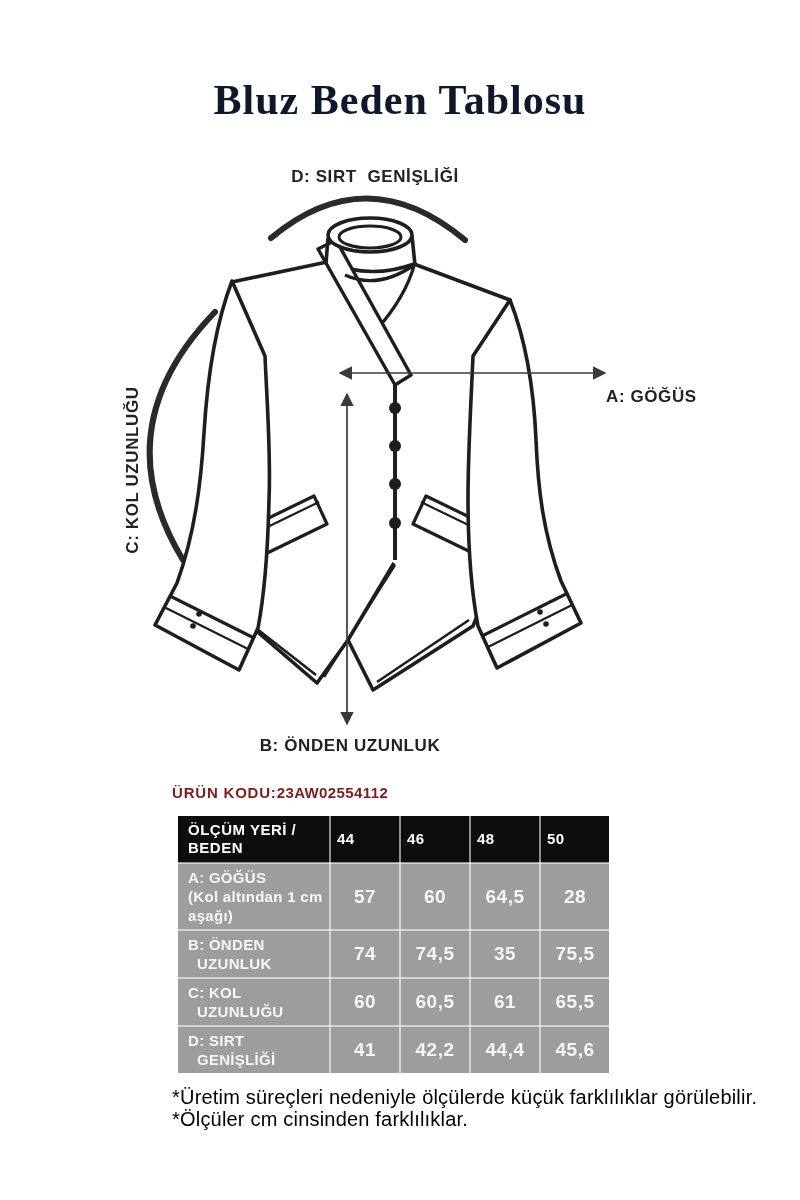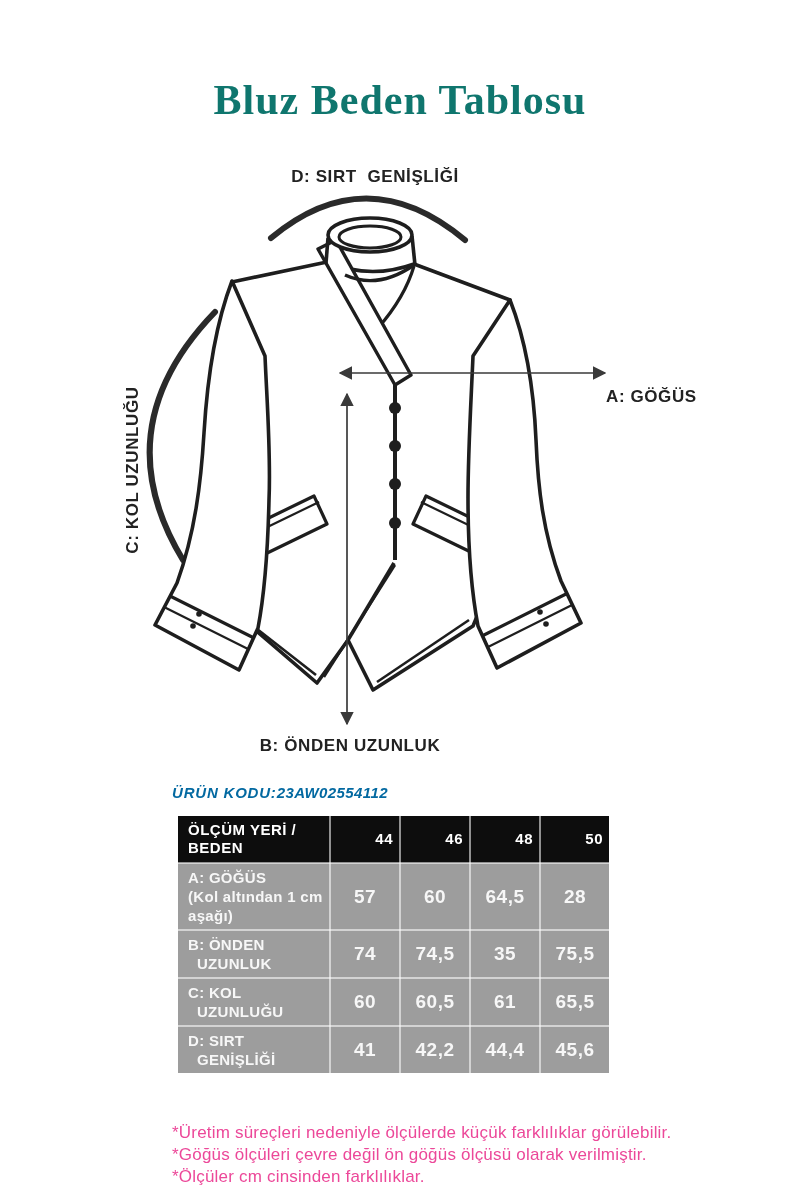--- a/index.html
+++ b/index.html
@@ -1,45 +1,45 @@
 <!DOCTYPE html>
 <html><head>
 <meta charset="utf-8">
 <style>
   html,body{margin:0;padding:0;background:#ffffff;}
   .page{position:relative;width:800px;height:1200px;background:#ffffff;overflow:hidden;
         font-family:"Liberation Sans",sans-serif;color:#1e1e1e;}
   .title{position:absolute;top:76px;left:0;width:800px;text-align:center;
          font-family:"Liberation Serif",serif;font-weight:700;font-size:42px;
-         letter-spacing:1px;color:#0f766e;}
+         letter-spacing:1px;color:#0f172a;}
   .fig{position:absolute;left:115px;top:178px;width:560px;height:600px;}
   .diagram-label{position:absolute;font-weight:700;font-size:17px;letter-spacing:.6px;color:#222;}
   .label-d{top:167px;left:250px;width:250px;text-align:center;white-space:pre;}
   .label-a{top:387px;left:606px;}
   .label-b{top:736px;left:252px;width:196px;text-align:center;white-space:pre;}
   .label-c{top:460px;left:43px;width:180px;text-align:center;transform:rotate(-90deg);}
-  .product-code{position:absolute;top:784px;left:172px;font-size:15px;color:#0369a1;font-style:italic;}
+  .product-code{position:absolute;top:784px;left:172px;font-size:15px;color:#7f1d1d;}
   .product-code .lbl{font-weight:700;letter-spacing:.8px;}
   .product-code .code{font-weight:800;letter-spacing:.4px;}
   table.sizes{position:absolute;top:816px;left:170px;width:431px;border-collapse:collapse;
               table-layout:fixed;margin-left:8px;}
   table.sizes td,table.sizes th{border:2px solid rgba(255,255,255,.55);padding:4px 6px;
               vertical-align:middle;box-sizing:border-box;}
   table.sizes td:first-child,table.sizes th:first-child{border-left:none;text-align:left;padding-left:10px;}
   table.sizes td:last-child,table.sizes th:last-child{border-right:none;}
   table.sizes tr:first-child th{border-top:none;}
   table.sizes tr:last-child td{border-bottom:none;}
   .hdr th{background:#0d0d0d;color:#ffffff;font-size:15px;line-height:18px;font-weight:700;
-          letter-spacing:.5px;white-space:pre-wrap;text-align:right;height:47px;}
+          letter-spacing:.5px;white-space:pre-wrap;text-align:left;height:47px;}
   .body-row td{background:#9d9d9d;color:#f7f7f7;}
   .body-row .m-label{font-size:15px;line-height:19px;font-weight:700;letter-spacing:.3px;white-space:pre-wrap;}
   .body-row .m-val{font-size:19px;font-weight:700;letter-spacing:.5px;text-align:center;}
   .row-a{height:64px;} .row-std{height:47px;padding-left:32px;}
-  .footnotes{position:absolute;top:1086px;left:172px;font-size:17px;line-height:22px;
-             color:#ec4899;letter-spacing:.2px;margin-top:36px;}
+  .footnotes{position:absolute;top:1086px;left:172px;font-size:20px;line-height:22px;
+             color:#000000;letter-spacing:.2px;}
 </style>
 </head>
 <body>
 
 <div class="page">
 
   <div class="title">Bluz Beden Tablosu</div>
 
   <svg class="fig" viewBox="0 0 560 600" xmlns="http://www.w3.org/2000/svg">
     <defs>
@@ -161,17 +161,16 @@
       <td class="m-val">41</td>
       <td class="m-val">42,2</td>
       <td class="m-val">44,4</td>
       <td class="m-val">45,6</td>
     </tr>
   </tbody>
     </table>
 
   <div class="footnotes">
     <div>*Üretim süreçleri nedeniyle ölçülerde küçük farklılıklar görülebilir.</div>
-    <div>*Göğüs ölçüleri çevre değil ön göğüs ölçüsü olarak verilmiştir.</div>
     <div>*Ölçüler cm cinsinden farklılıklar.</div>
   </div>
 
 </div>
 
 </body></html>

